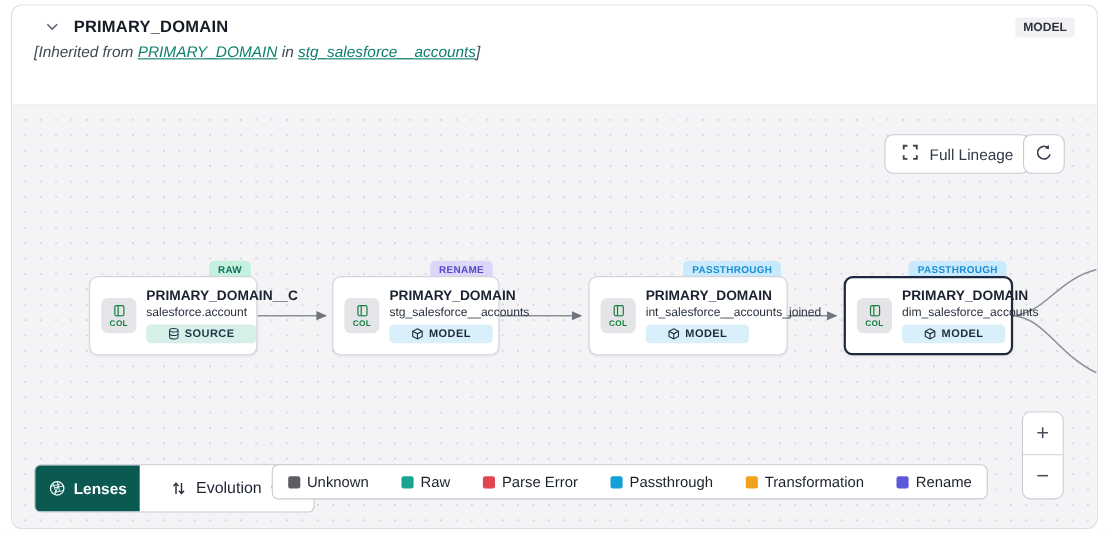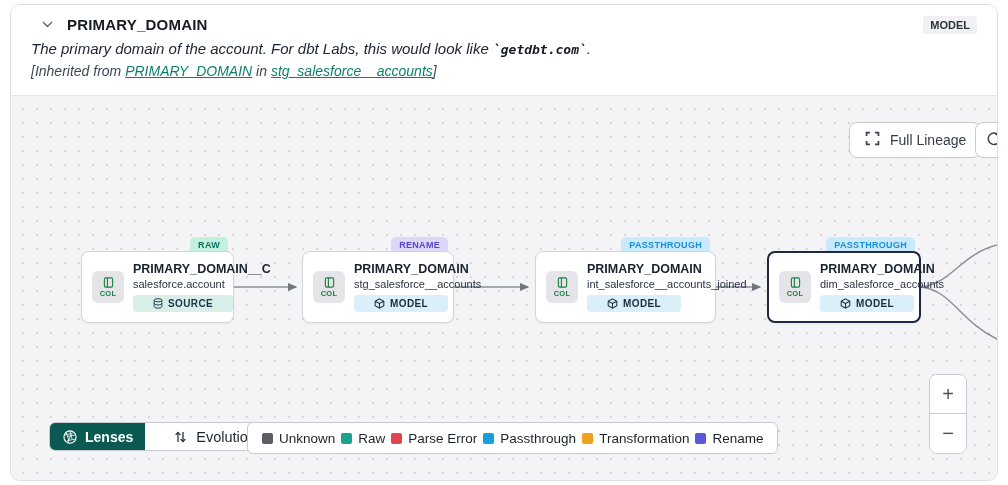--- a/index.html
+++ b/index.html
@@ -22,21 +22,21 @@
   .inherited { margin:6px 0 0 20px; font-size:14px; font-style:italic; color:#3f4956; }
   .inherited a { color:#0d7f6d; text-decoration:underline; cursor:pointer; }
 
   
   .canvas { position:relative; width:986px; height:385px; background:#f4f4f7;
     background-image:radial-gradient(circle,#d7d7df 1px,transparent 1.3px);
     background-size:14px 14px; background-position:5px 6px; }
 
   .ctl-btn { position:absolute; background:#fff; border:1px solid #c7cad2; border-radius:8px;
     display:flex; align-items:center; justify-content:center; cursor:pointer;
-    color:#343c4a; font-size:14px;margin-left:45px; }
+    color:#343c4a; font-size:14px; }
   .full-lineage { left:793px; top:26px; height:36px; padding:0 14px; gap:9px; font-weight:500; }
   .refresh { left:919px; top:26px; width:38px; height:36px; }
 
   
   .node { position:absolute; top:155px; height:72px; }
   .node .tag { position:absolute; top:-14px; right:6px; padding:3px 8px 10px; border-radius:5px;
     font-size:9px; font-weight:700; letter-spacing:.3px; z-index:0; white-space:nowrap; }
   .tag-raw { background:#c4f0de; color:#10725f; }
   .tag-rename { background:#dcd7f8; color:#5348c8; }
   .tag-passthrough { background:#c9e9fc; color:#1a8fd4; }
@@ -59,47 +59,46 @@
   .edges { position:absolute; left:0; top:0; pointer-events:none; }
 
   
   .zoomstack { position:absolute; left:918px; top:278px; width:38px; border:1px solid #c7cad2;
     border-radius:8px; background:#fff; overflow:hidden; }
   .zoombtn { width:100%; height:39px; display:flex; align-items:center; justify-content:center;
     font-size:20px; color:#4a515e; cursor:pointer; background:#fff; }
   .zoombtn:first-child { border-bottom:1px solid #c7cad2; }
 
   
-  .lens-group { position:absolute; left:38px; top:326px; height:29px; display:flex;
+  .lens-group { position:absolute; left:20px; top:326px; height:44px; display:flex;
     border:1px solid #c7cad2; border-radius:6px; background:#fff; overflow:hidden; }
   .lens-btn { background:#0b5a52; color:#fff; display:flex; align-items:center; gap:7px;
     padding:0 12px; font-size:14px; font-weight:600; cursor:pointer; }
   .lens-select { display:flex; align-items:center; gap:8px; padding:0 28px; font-size:14.5px;
     color:#1e2530; cursor:pointer; }
   .legend { position:absolute; left:236px; top:326px; height:32px; display:flex; align-items:center;
-    gap:6px; background:#fff; border:1px solid #c7cad2; border-radius:6px; padding:0 14px; }
+    gap:30px; background:#fff; border:1px solid #c7cad2; border-radius:6px; padding:0 14px; }
   .leg-item { display:flex; align-items:center; gap:6px; font-size:13.5px; color:#1c222c; }
   .leg-sq { width:11px; height:11px; border-radius:2px; display:inline-block; }
 </style>
 </head>
 <body>
 
 <div class="frame">
 
   <div class="hdr">
     <div class="hdr-row1">
       <span class="chev-btn">
         <svg width="11" height="7" viewBox="0 0 11 7">
             <polyline points="1,1 5.5,5.5 10,1" fill="none" stroke="currentColor" stroke-width="1.4"></polyline>
           </svg>
       </span>
       <span class="col-title">PRIMARY_DOMAIN</span>
       <span class="type-badge">MODEL</span>
     </div>
-    <div class="desc"><span>The primary domain of the account. For dbt Labs, this would look like </span><code>`getdbt.com`</code><span>.</span></div>
     <div class="inherited"><span>[Inherited from </span><a>PRIMARY_DOMAIN</a><span> in </span><a>stg_salesforce__accounts</a><span>]</span></div>
   </div>
 
   <div class="canvas">
 
     <svg class="edges" width="986" height="385" viewBox="0 0 986 385">
       <defs>
         <marker id="arrow" markerWidth="8" markerHeight="8" refX="6" refY="3" orient="auto">
           <path d="M0,0 L7,3 L0,6 Z" fill="#6f7680"></path>
         </marker>

